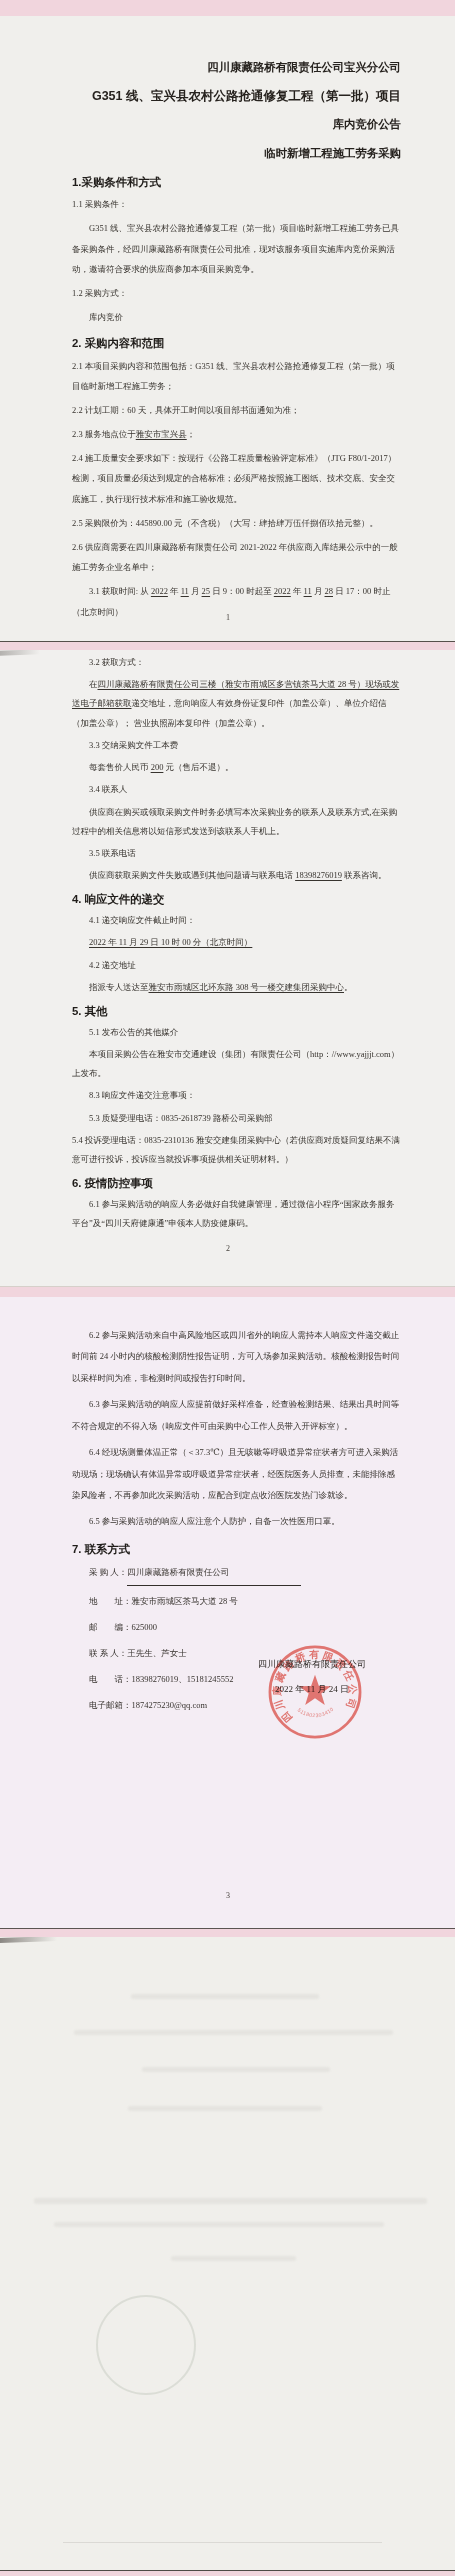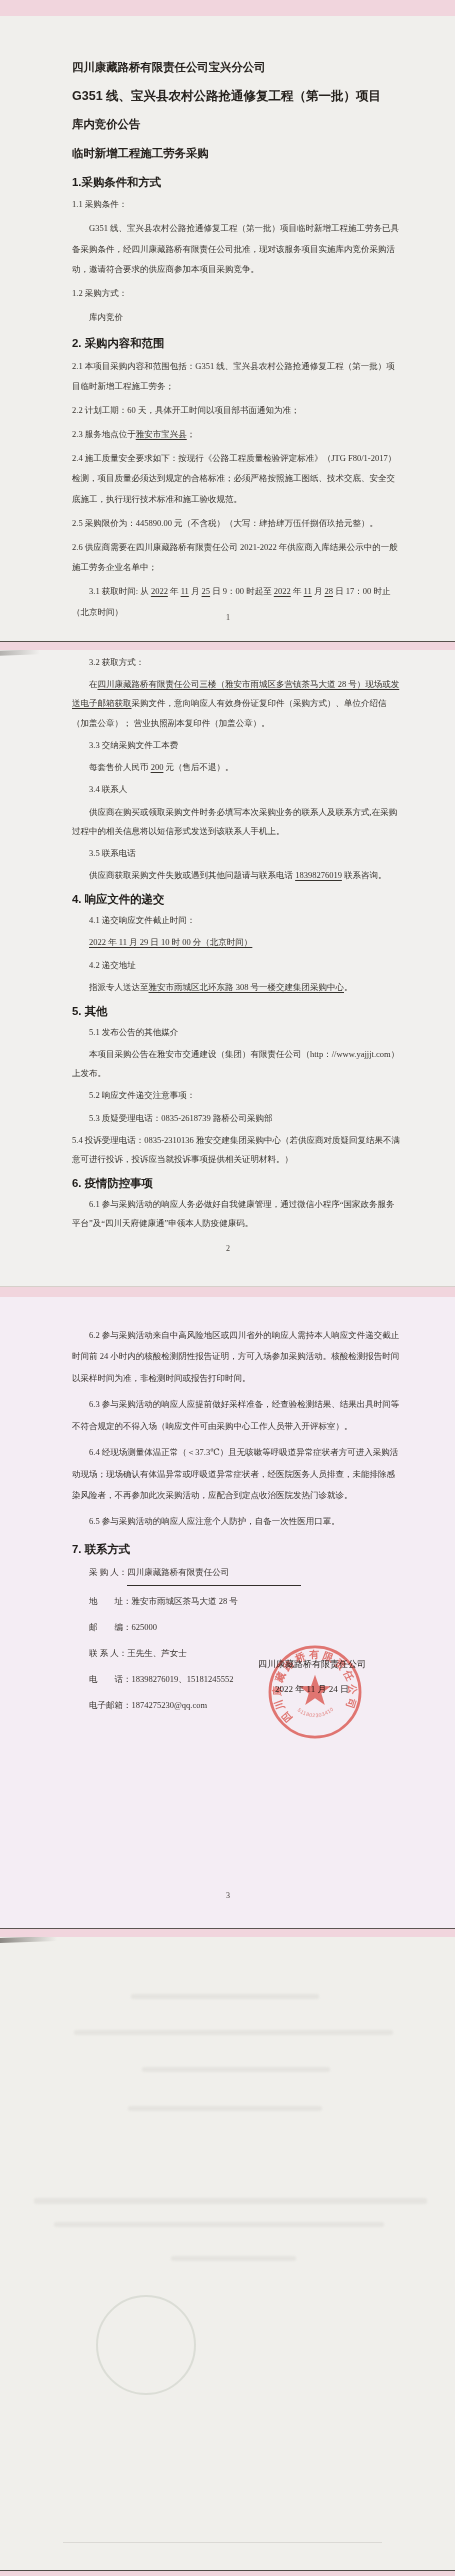--- a/index.html
+++ b/index.html
@@ -4,21 +4,21 @@
 <style>
   *{box-sizing:border-box;margin:0;padding:0}
   html,body{width:456px}
   body{background:#f1d5dd;font-family:"Liberation Serif","DejaVu Serif",serif}
   .canvas{display:flex;flex-direction:column;width:456px;padding-bottom:4.6px}
   .page{position:relative;width:456px;padding:0 55px 0 72px;color:#37332e;font-size:8.5px;overflow:hidden}
   .p1{height:626px;margin-top:16px;background:#f0efec;border-bottom:1.7px solid #56504b}
   .p2{height:637px;margin-top:8px;background:#f1f0ee;border-bottom:1.1px solid #d6d0ca;}
   .p3{height:632px;margin-top:10.2px;background:#f4edf4;border-bottom:1.7px solid #5a5451;padding-top:23px}
   .p4{height:634px;margin-top:8px;background:#f0efeb;border-bottom:1.7px solid #4f4b47}
-  .titles{padding-top:43px;text-align:left;font-family:"Liberation Sans","DejaVu Sans",sans-serif;font-weight:700;color:#26221e}
+  .titles{padding-top:43px;text-align:right;font-family:"Liberation Sans","DejaVu Sans",sans-serif;font-weight:700;color:#26221e}
   .titles .t{font-size:11.4px;line-height:16.5px;margin-bottom:12px}
   .titles .t-project{font-size:12.5px}
   h2{font-family:"Liberation Sans","DejaVu Sans",sans-serif;font-weight:700;color:#201d1a;font-size:11.4px;line-height:18px;margin:6.8px 0 3.4px}
   .p1 p{line-height:20.5px;margin:3.4px 0}
   .p2 p{line-height:19.4px;margin:2.8px 0}
   .p2 h2{margin:4.6px 0 2.3px}
   .p3 p{line-height:21.6px;margin:4.6px 0}
   .ind{text-indent:2em}
   .u{text-decoration:underline;text-underline-offset:2.3px;text-decoration-thickness:0.6px}
   .b{font-weight:400}
@@ -60,36 +60,36 @@
     <p>2.4 施工质量安全要求如下：按现行《公路工程质量检验评定标准》（JTG F80/1-2017）检测，项目质量必须达到规定的合格标准；必须严格按照施工图纸、技术交底、安全交底施工，执行现行技术标准和施工验收规范。</p>
     <p><span class="">2.5 采购限价为：445890.00 元（不含税）（</span><span class="b">大写：肆拾肆万伍仟捌佰玖拾元整</span><span class="">）。</span></p>
     <p>2.6 供应商需要在四川康藏路桥有限责任公司 2021-2022 年供应商入库结果公示中的一般施工劳务企业名单中；</p>
     <p class="ind"><span class="">3.1 获取时间: 从 </span><span class="u ">2022</span><span class=""> 年 </span><span class="u ">11</span><span class=""> 月 </span><span class="u ">25</span><span class=""> 日 9：00 时起至 </span><span class="u ">2022</span><span class=""> 年 </span><span class="u ">11</span><span class=""> 月 </span><span class="u ">28</span><span class=""> 日 17：00 时止（北京时间）</span></p>
     <div class="pagenum pn1">1</div>
   </div>
 
   <div class="page p2">
     <div class="wedge w2"></div>
     <p class="ind">3.2 获取方式：</p>
-    <p class="ind"><span class="">在</span><span class="u ">四川康藏路桥有限责任公司三楼（雅安市雨城区多营镇茶马大道 28 号）现场或发送电子邮箱获取</span><span class="">采购文件，意向响应人有效身份证复印件（采购方式）、单位介绍信（加盖公章）； 营业执照副本复印件（加盖公章）。</span></p>
+    <p class="ind"><span class="">在</span><span class="u ">四川康藏路桥有限责任公司三楼（雅安市雨城区多营镇茶马大道 28 号）现场或发送电子邮箱获取</span><span class="">递交地址，意向响应人有效身份证复印件（加盖公章）、单位介绍信（加盖公章）； 营业执照副本复印件（加盖公章）。</span></p>
     <p class="ind">3.3 交纳采购文件工本费</p>
     <p class="ind"><span class="">每套售价人民币 </span><span class="u ">200</span><span class=""> 元（售后不退）。</span></p>
     <p class="ind">3.4 联系人</p>
     <p class="ind">供应商在购买或领取采购文件时务必填写本次采购业务的联系人及联系方式,在采购过程中的相关信息将以短信形式发送到该联系人手机上。</p>
     <p class="ind">3.5 联系电话</p>
     <p class="ind"><span class="">供应商获取采购文件失败或遇到其他问题请与联系电话 </span><span class="u ">18398276019</span><span class=""> 联系咨询。</span></p>
     <h2>4. 响应文件的递交</h2>
     <p class="ind">4.1 递交响应文件截止时间：</p>
     <p class="ind"><span class="u ">2022 年 11 月 29 日 10 时 00 分（北京时间）</span></p>
     <p class="ind">4.2 递交地址</p>
     <p class="ind"><span class="">指派专人送达至</span><span class="u ">雅安市雨城区北环东路 308 号一楼交建集团采购中心</span><span class="">。</span></p>
     <h2>5. 其他</h2>
     <p class="ind">5.1 发布公告的其他媒介</p>
     <p class="ind">本项目采购公告在雅安市交通建设（集团）有限责任公司（http：//www.yajjjt.com）上发布。</p>
-    <p class="ind">5.2 响应文件递交注意事项：</p>
+    <p class="ind">8.3 响应文件递交注意事项：</p>
     <p class="ind">5.3 质疑受理电话：0835-2618739 路桥公司采购部</p>
     <p>5.4 投诉受理电话：0835-2310136 雅安交建集团采购中心（若供应商对质疑回复结果不满意可进行投诉，投诉应当就投诉事项提供相关证明材料。）</p>
     <h2>6. 疫情防控事项</h2>
     <p class="ind">6.1 参与采购活动的响应人务必做好自我健康管理，通过微信小程序“国家政务服务平台”及“四川天府健康通”申领本人防疫健康码。</p>
     <div class="pagenum pn2">2</div>
   </div>
 
   <div class="page p3">
     <p class="ind">6.2 参与采购活动来自中高风险地区或四川省外的响应人需持本人响应文件递交截止时间前 24 小时内的核酸检测阴性报告证明，方可入场参加采购活动。核酸检测报告时间以采样时间为准，非检测时间或报告打印时间。</p>
     <p class="ind">6.3 参与采购活动的响应人应提前做好采样准备，经查验检测结果、结果出具时间等不符合规定的不得入场（响应文件可由采购中心工作人员带入开评标室）。</p>

